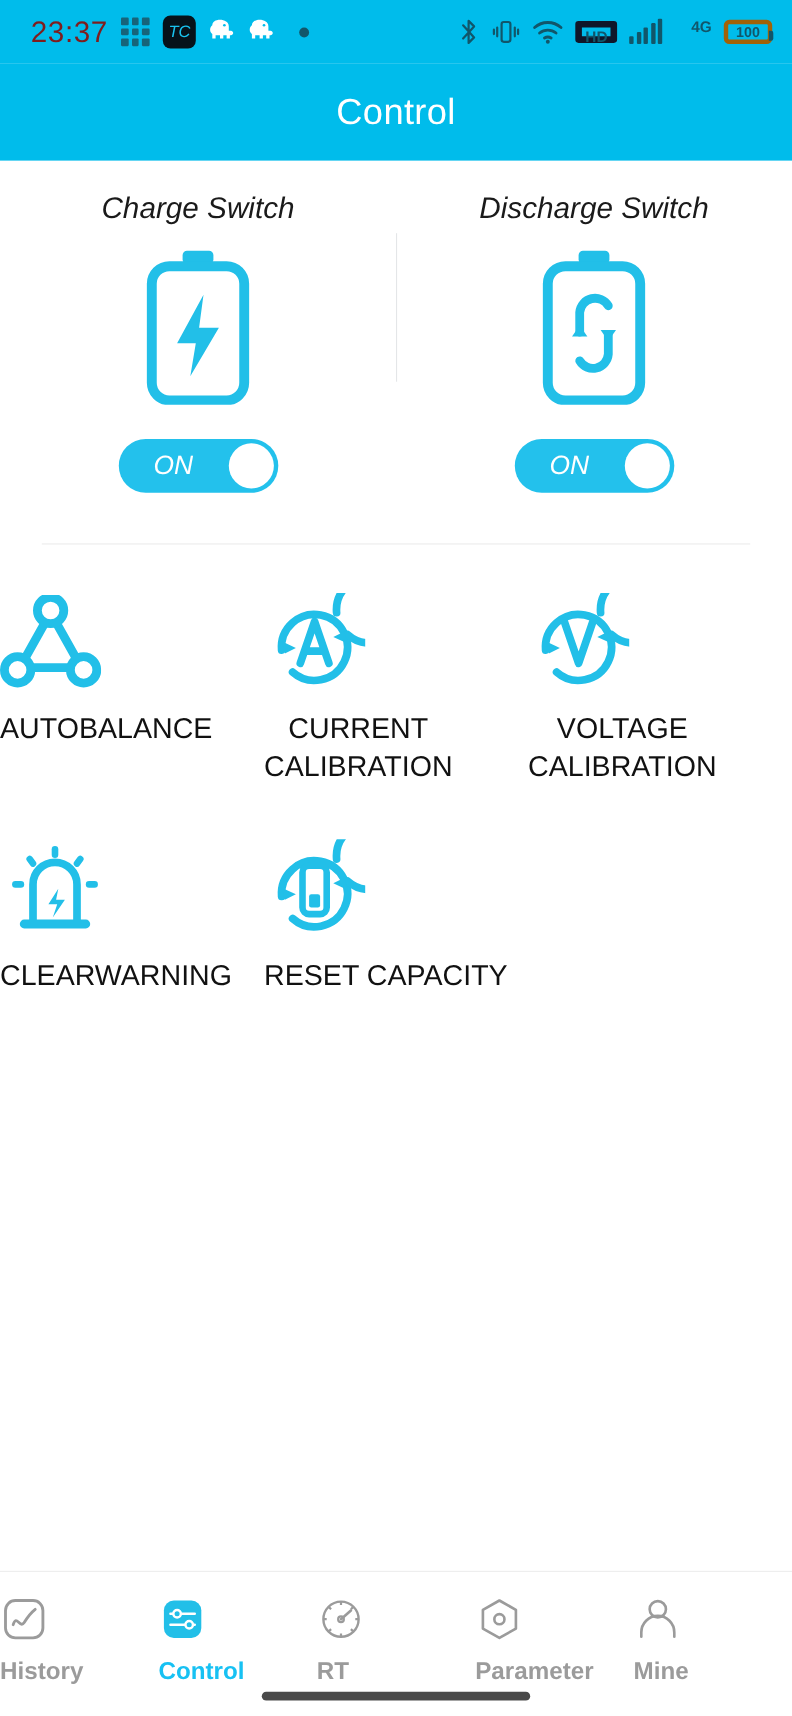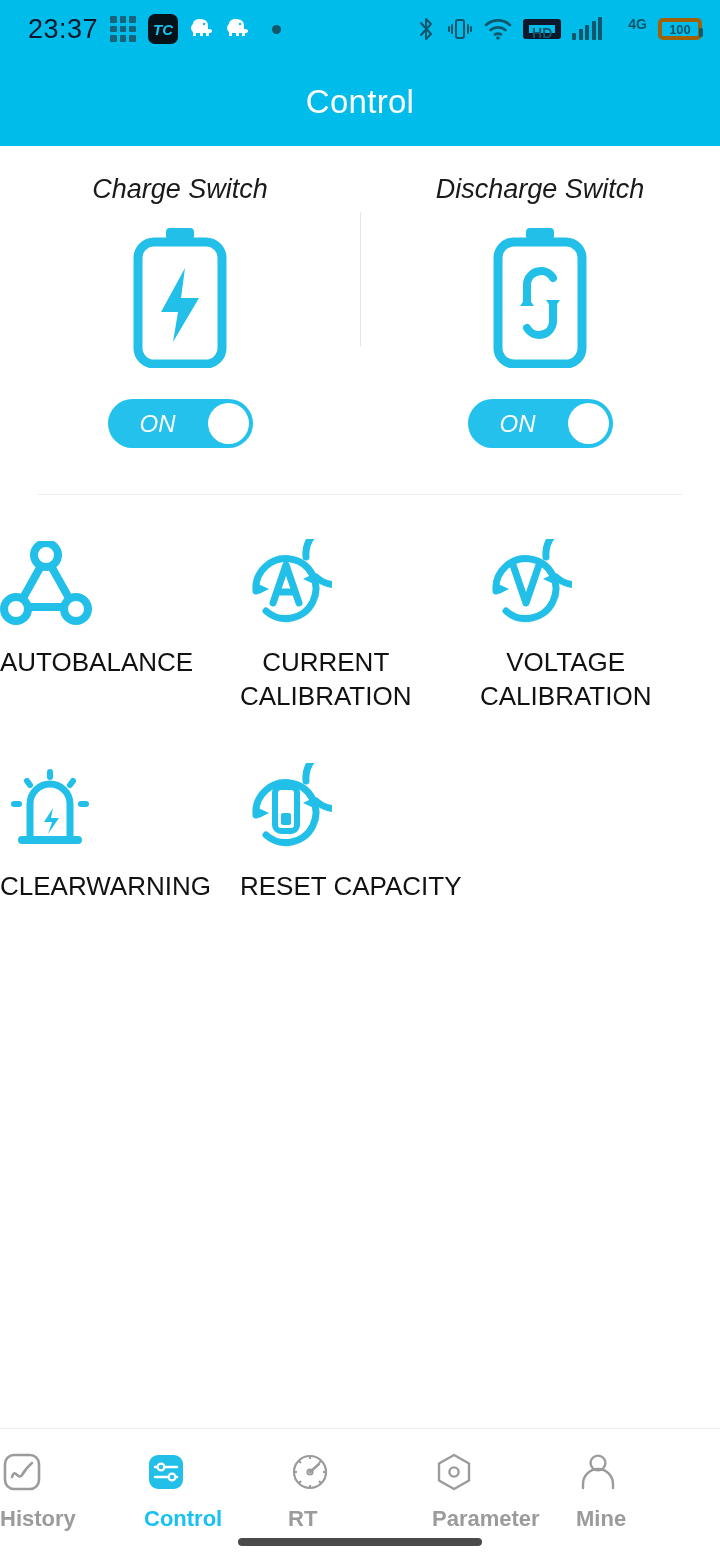--- a/index.html
+++ b/index.html
@@ -17,38 +17,38 @@
     background:#00BCEB;
     display:flex;
     align-items:center;
     padding:0 18px 0 28px;
     color:#0a4a5c;
   }
   .sb-left{ display:flex; align-items:center; gap:12px; }
   .sb-right{ display:flex; align-items:center; gap:11px; margin-left:auto; }
   .sb-time{
     font-size:27px;
-    color:#0f172a;
+    color:#7f1d1d;
     letter-spacing:0.5px;
     font-family:"Liberation Sans", sans-serif;
   }
   .grid-icon{
     width:26px; height:26px;
     display:grid;
     grid-template-columns:repeat(3,1fr);
     grid-template-rows:repeat(3,1fr);
     gap:3px;
   }
   .grid-icon i{ background:#17647a; border-radius:1px; display:block; }
   .tc-icon{
     width:30px;height:30px;border-radius:7px;background:#06121a;
     display:flex;align-items:center;justify-content:center;
   }
   .tc-icon span{
-    color:#19C3F0;font-size:15px;font-weight:bold;font-style:italic;
+    color:#19C3F0;font-size:15px;font-weight:normal;font-style:italic;
     line-height:1;
   }
   .elephant{ font-size:21px; line-height:1; color:#ffffff; }
   .dot-icon{ width:9px;height:9px;border-radius:50%;background:#12566a; margin-left:10px;}
   .sb-right svg{ display:block; }
   .hd-box{
     border:6px solid #0f172a; border-radius:3px;
     font-size:14px; font-weight:bold; padding:0 3px;
     color:#11566a; line-height:17px; height:20px;
   }

